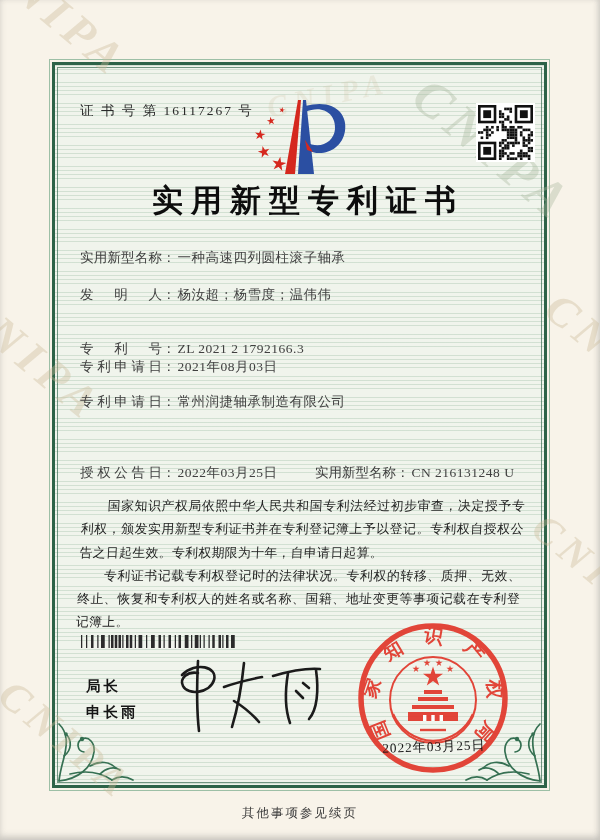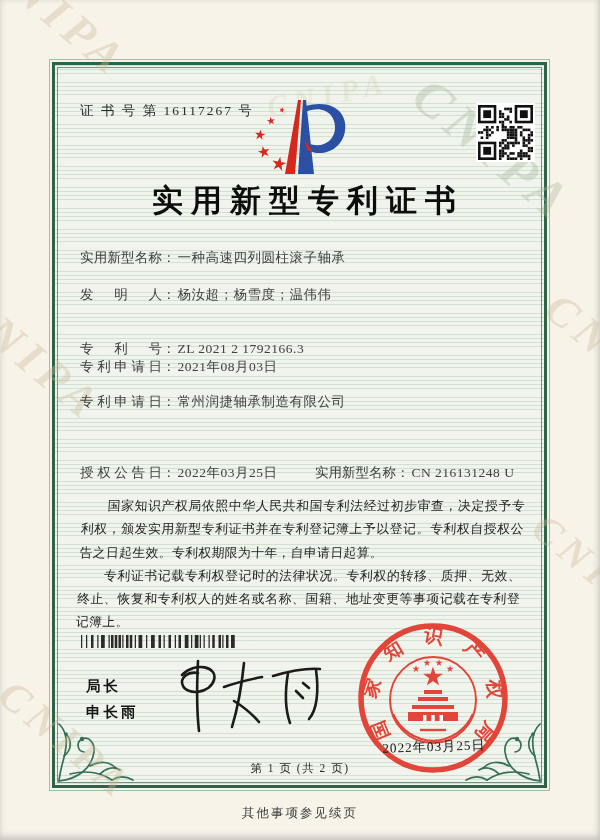--- a/index.html
+++ b/index.html
@@ -378,16 +378,15 @@
         <rect x="-10" y="17" width="3.4" height="6" fill="#fff"></rect>
         <rect x="-1.7" y="17" width="3.4" height="6" fill="#fff"></rect>
         <rect x="6.6" y="17" width="3.4" height="6" fill="#fff"></rect>
       </g>
       <path d="M-40,16 C-33,32 -18,42 0,43 C18,42 33,32 40,16" fill="none" stroke-width="2.4"></path>
       <path d="M-13,32 L13,32" fill="none" stroke-width="2.4"></path>
     </g>
   </svg>
   <div class="seal-date">2022年03月25日</div>
 
-  <div class="page-num">第 1 页 (共 2 页)</div>
   <div class="note">其他事项参见续页</div>
 
 </div>
 
 </body></html>

